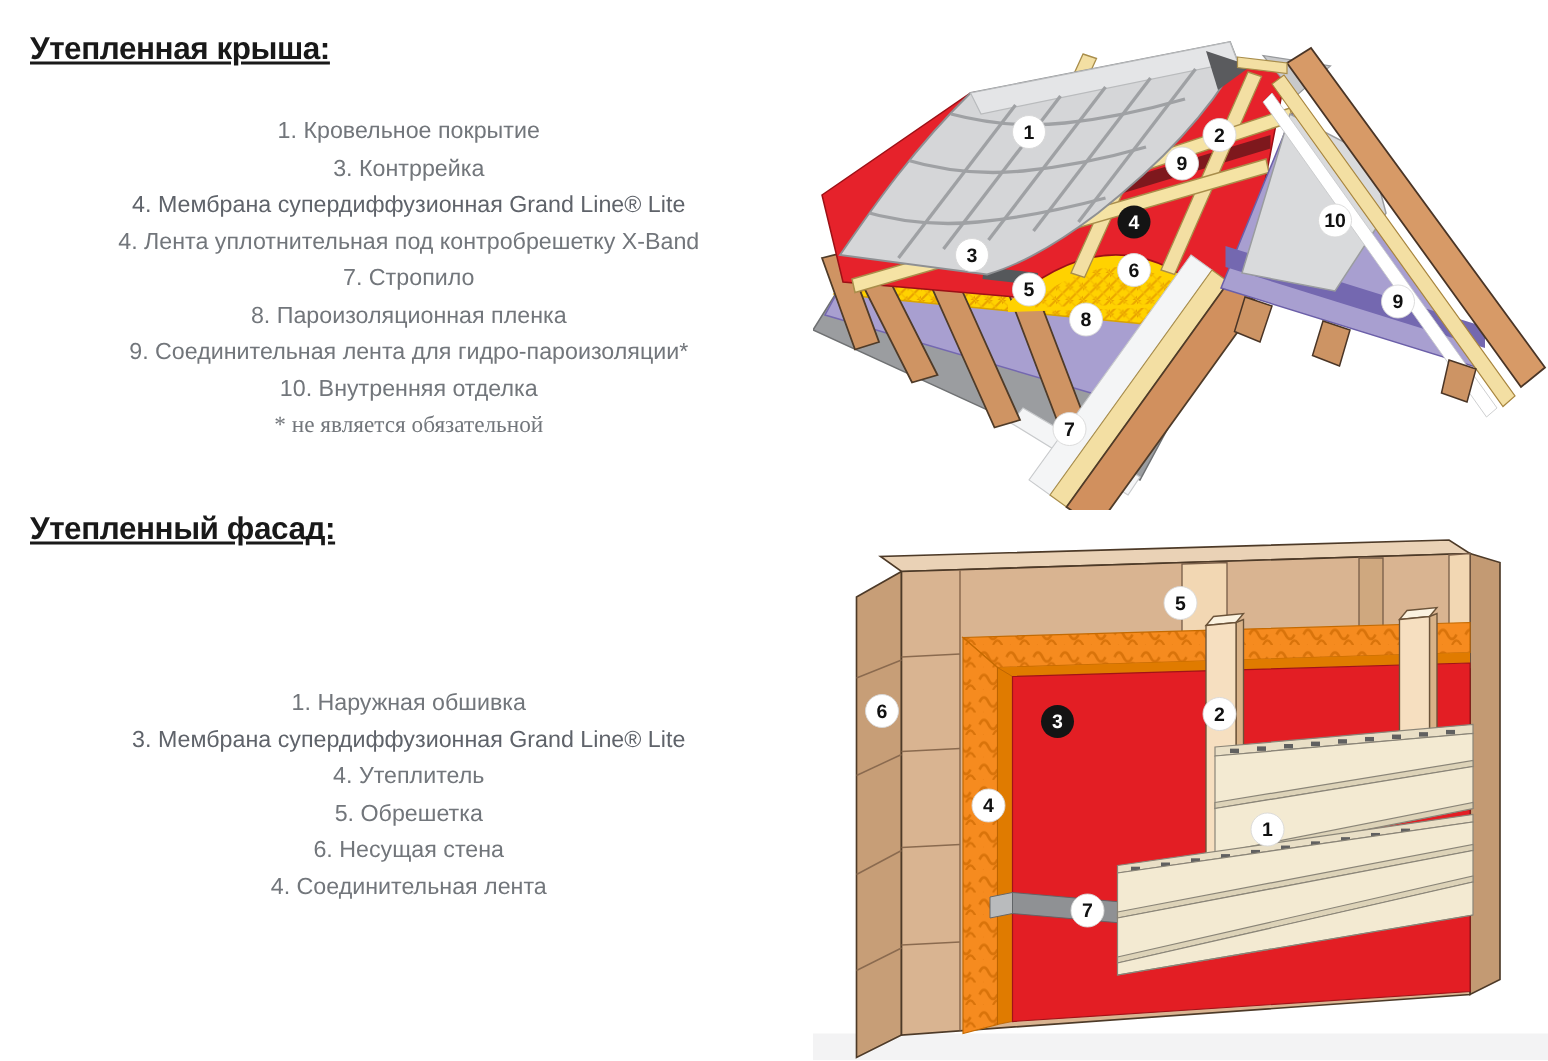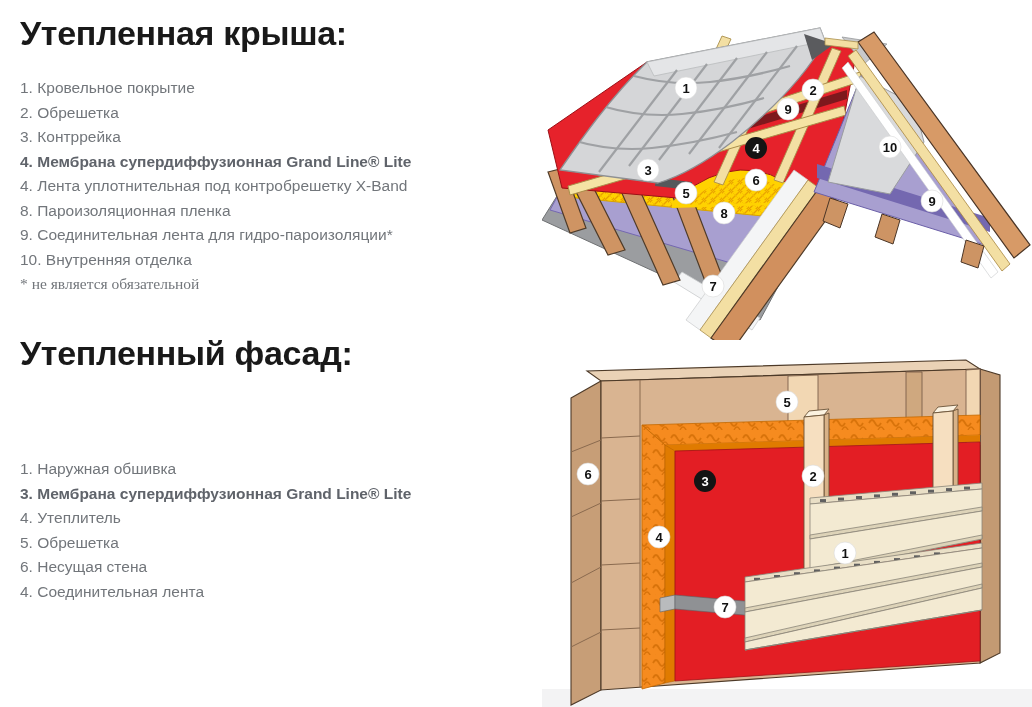--- a/index.html
+++ b/index.html
@@ -1,47 +1,47 @@
 <!DOCTYPE html>
 <html><head>
 <meta charset="utf-8">
 <style>
   html,body{margin:0;padding:0;background:#ffffff;}
   body{width:1032px;height:707px;position:relative;overflow:hidden;
        font-family:"Liberation Sans","DejaVu Sans",sans-serif;}
-  .page-title{position:absolute;left:20px;margin:0;font-size:34px;line-height:30px;
-       font-weight:bold;color:#191919;letter-spacing:-0.3px;}
+  .page-title{position:absolute;left:20px;margin:0;font-size:21px;line-height:30px;
+       font-weight:bold;color:#191919;letter-spacing:-0.3px;text-decoration:underline;}
   #roof-title{top:18px;}
   #facade-title{top:338px;}
   .item-list{position:absolute;left:20px;width:505px;margin:0;padding:0;list-style:none;
        font-size:15.5px;line-height:24.5px;color:#72767b;}
   #roof-list{top:76px;}
   #facade-list{top:409px;margin-top:48px;}
-  .item-list li{white-space:nowrap;}
-  .item-list li.bold-item{font-weight:bold;color:#5f636a;}
+  .item-list li{white-space:nowrap;text-align:center;}
+  .item-list li.bold-item{font-weight:normal;color:#5f636a;}
   .footnote{white-space:nowrap;font-family:Liberation Serif, serif;}
   .figure{position:absolute;margin:0;padding:0;}
   #roof-figure{left:542px;top:20px;width:490px;height:320px;}
   #facade-figure{left:542px;top:355px;width:490px;height:352px;}
   svg{display:block;}
   .badge-num{font-family:"Liberation Sans","DejaVu Sans",sans-serif;font-size:13px;
        font-weight:bold;fill:#111;text-anchor:middle;}
   .badge-num.inv{fill:#ffffff;}
 </style>
 </head>
 <body>
 
 <h2 class="page-title" id="roof-title">Утепленная крыша:</h2>
 
 <ul class="item-list" id="roof-list">
   <li>1. Кровельное покрытие</li>
-  <li>2. Обрешетка</li>
   <li>3. Контррейка</li>
   <li class="bold-item">4. Мембрана супердиффузионная Grand Line® Lite</li>
   <li>4. Лента уплотнительная под контробрешетку X-Band</li>
+  <li>7. Стропило</li>
   <li>8. Пароизоляционная пленка</li>
   <li>9. Соединительная лента для гидро-пароизоляции*</li>
   <li>10. Внутренняя отделка</li>
   <li class="footnote">* не является обязательной</li>
 </ul>
 
 <h2 class="page-title" id="facade-title">Утепленный фасад:</h2>
 
 <ul class="item-list" id="facade-list">
   <li>1. Наружная обшивка</li>

